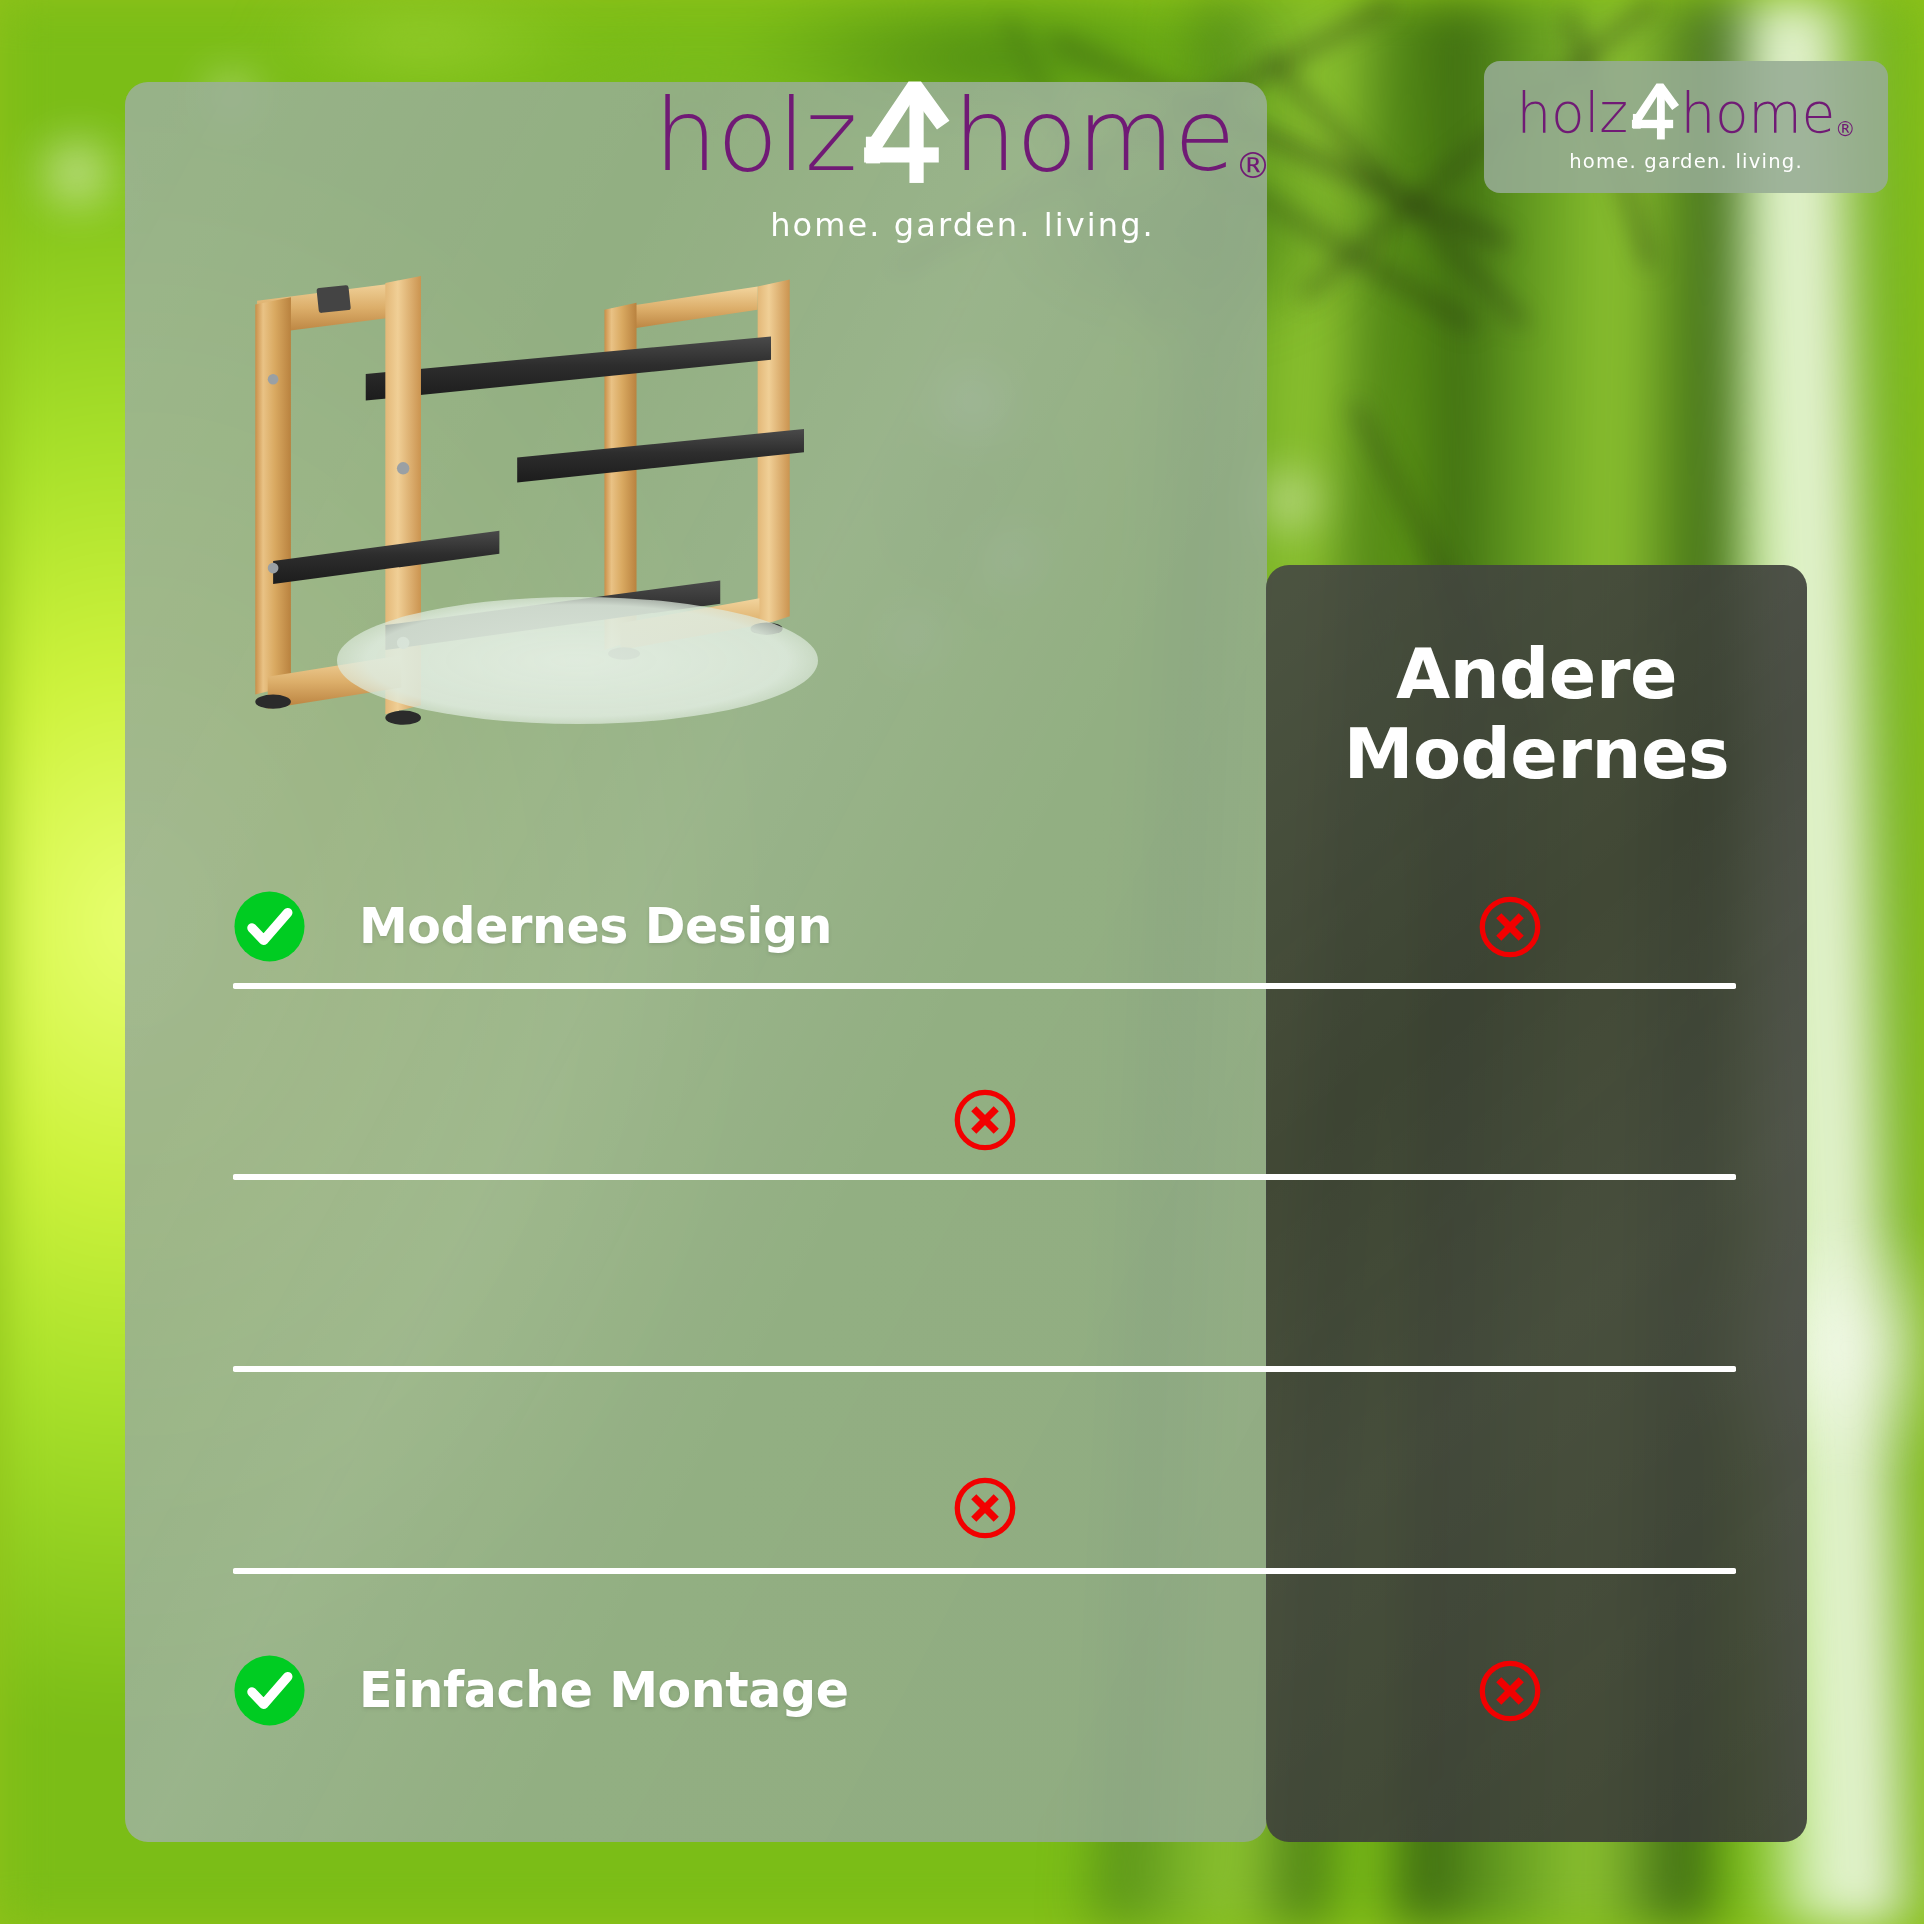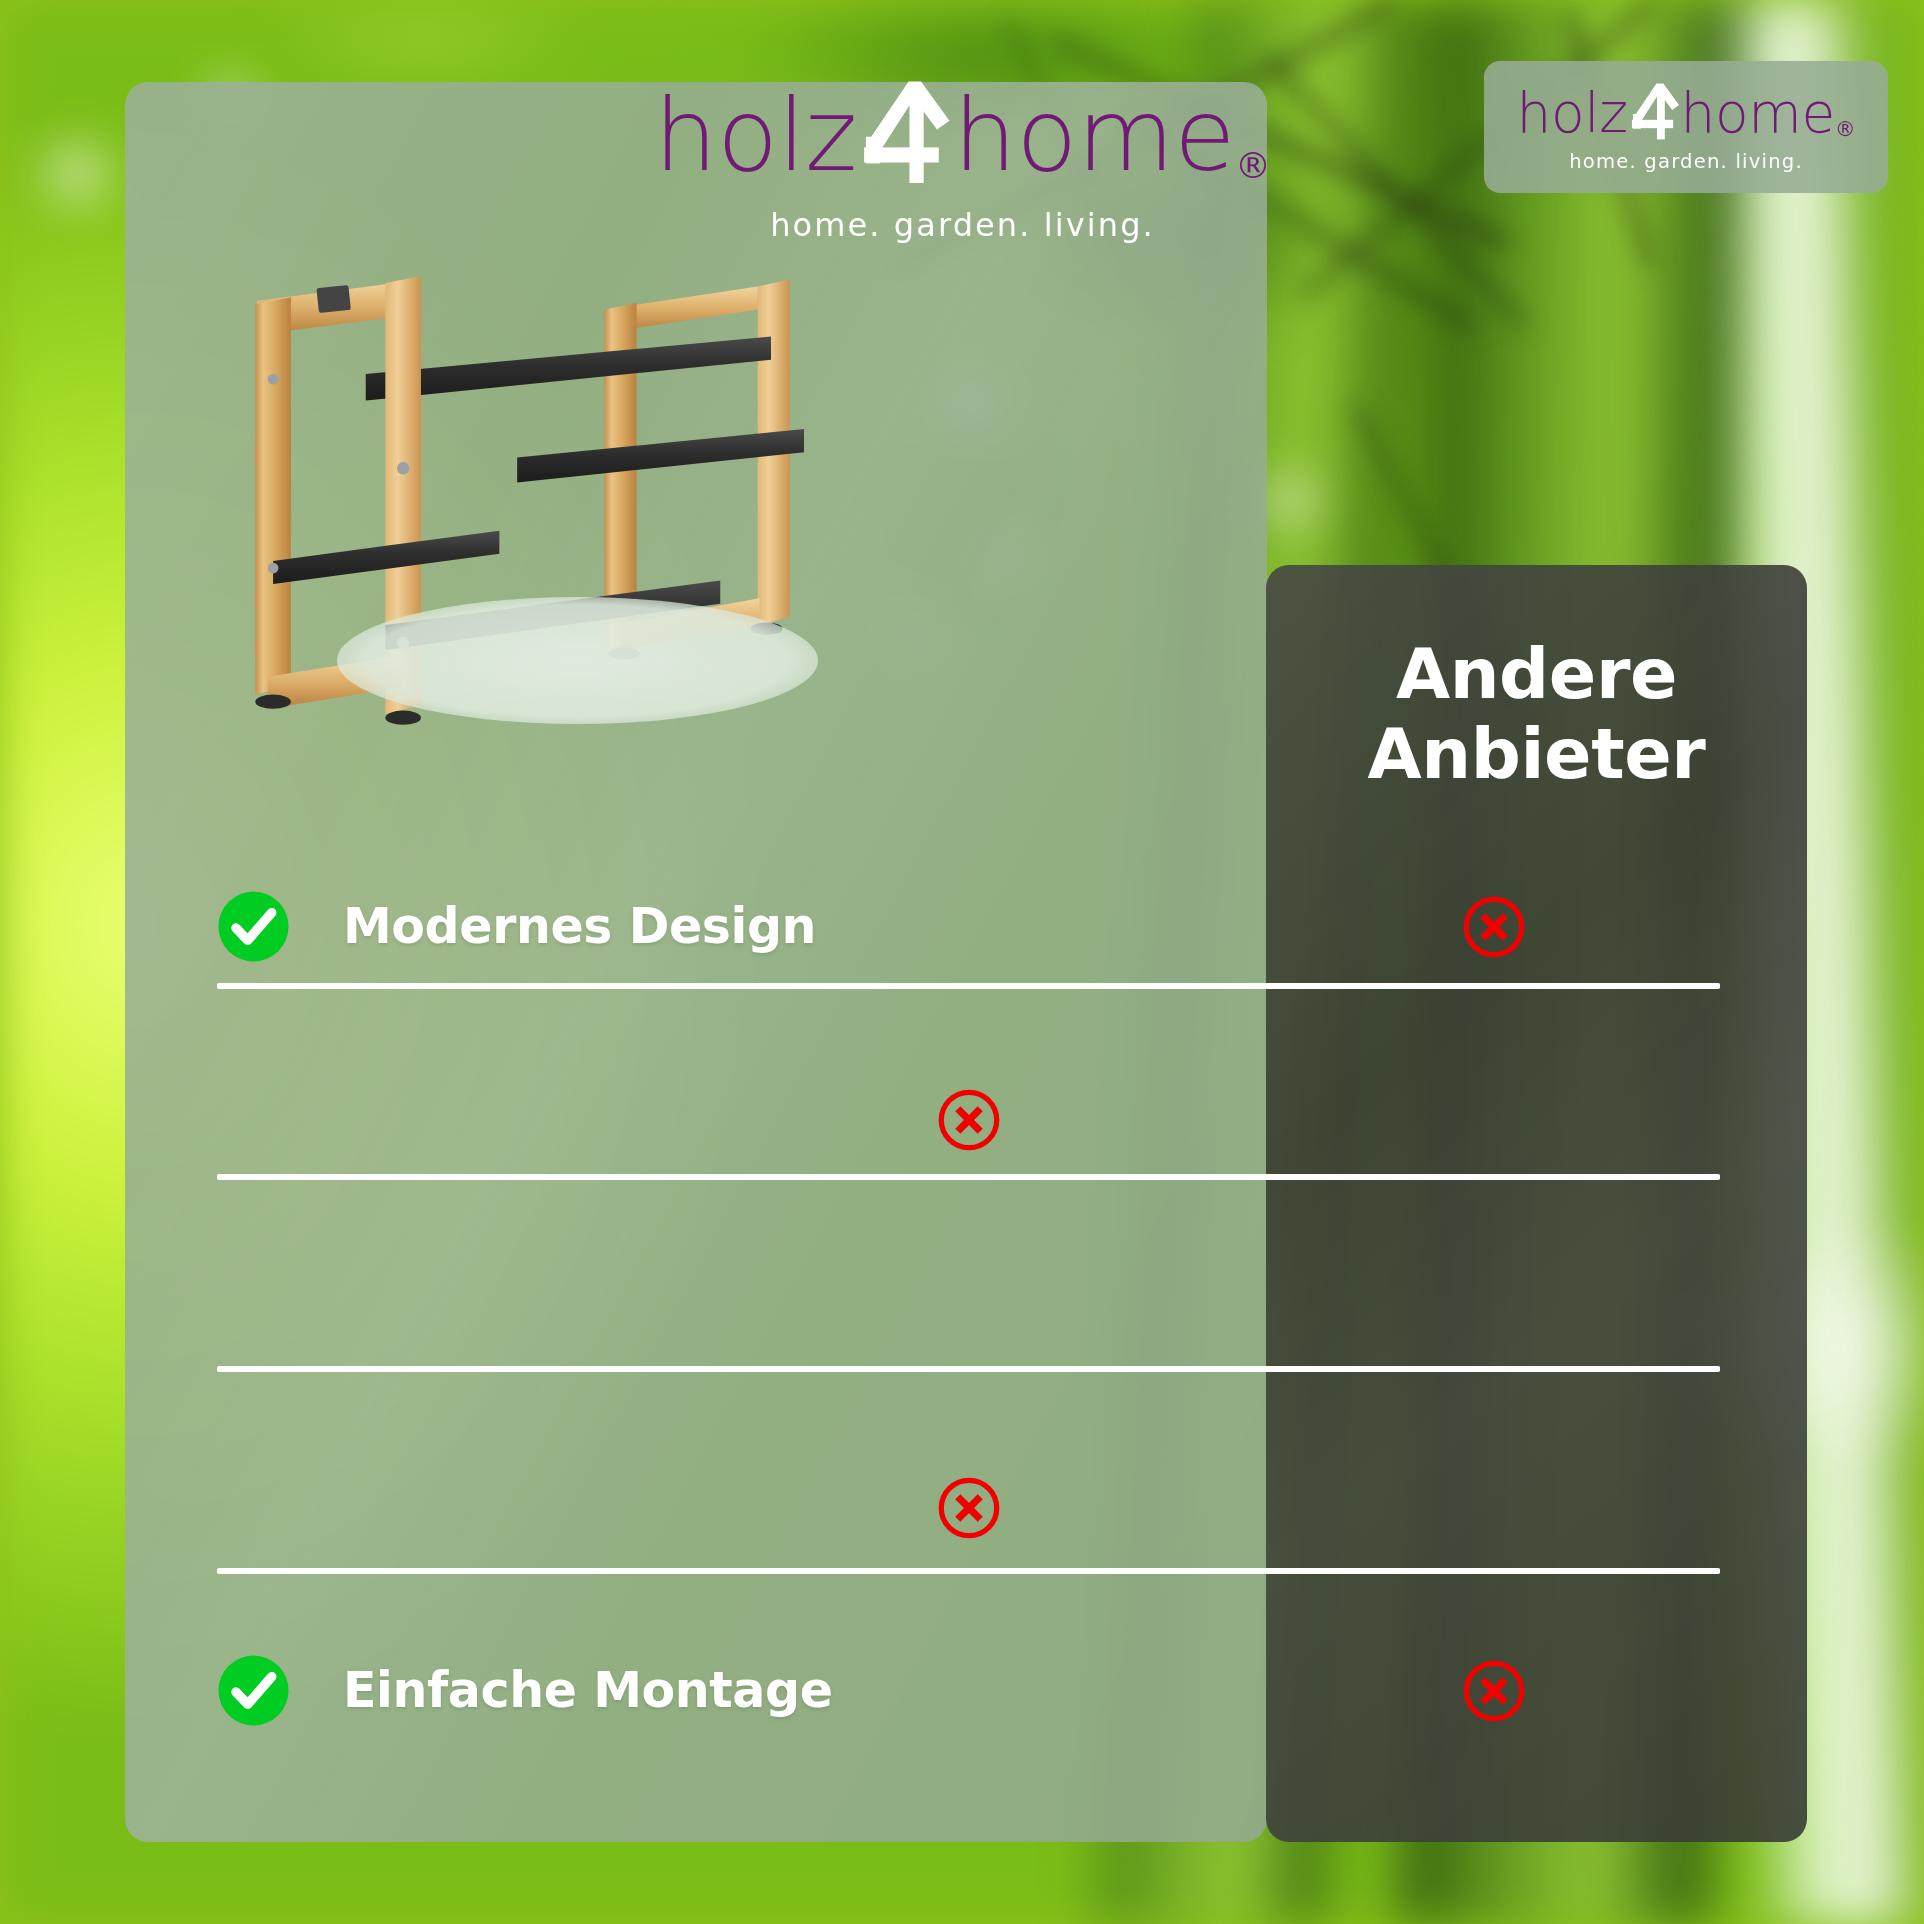--- a/index.html
+++ b/index.html
@@ -215,21 +215,21 @@
     top: 330px;
     width: 481px;
     height: 127px;
     background: radial-gradient(ellipse at 50% 50%, rgba(227,238,226,0.95) 0%, rgba(222,234,221,0.9) 62%, rgba(210,226,209,0) 100%);
     border-radius: 50%;
   }
 
   
   #table {
     position: absolute;
-    left: 0;
+    left: 16px;
     top: 0;
     width: 1755px;
     height: 1925px;
     pointer-events: none;
   }
   .row {
     position: absolute;
     left: 217px;
     width: 1503px;
     display: flex;
@@ -396,21 +396,21 @@
 
       <circle cx="146" cy="126" r="6" fill="#9aa0a4"></circle>
       <circle cx="292" cy="226" r="7" fill="#9aa0a4"></circle>
       <circle cx="146" cy="338" r="6" fill="#9aa0a4"></circle>
       <circle cx="292" cy="422" r="7" fill="#9aa0a4"></circle>
     </svg>
   </div>
 
   <div id="competitor-title">
     <div>Andere</div>
-    <div>Anbieter</div>
+    <div>Modernes</div>
   </div>
 
   <div id="table">
 
     <div class="row" style="top:851px; height:151px;">
       <div class="row-left">
         <svg class="check-icon" viewBox="0 0 100 100">
           <circle cx="50" cy="50" r="48" fill="#00cc22"></circle>
           <path d="M26 52 L42 69 L75 31" stroke="#ffffff" stroke-width="13" fill="none" stroke-linecap="round" stroke-linejoin="round"></path>
         </svg>

